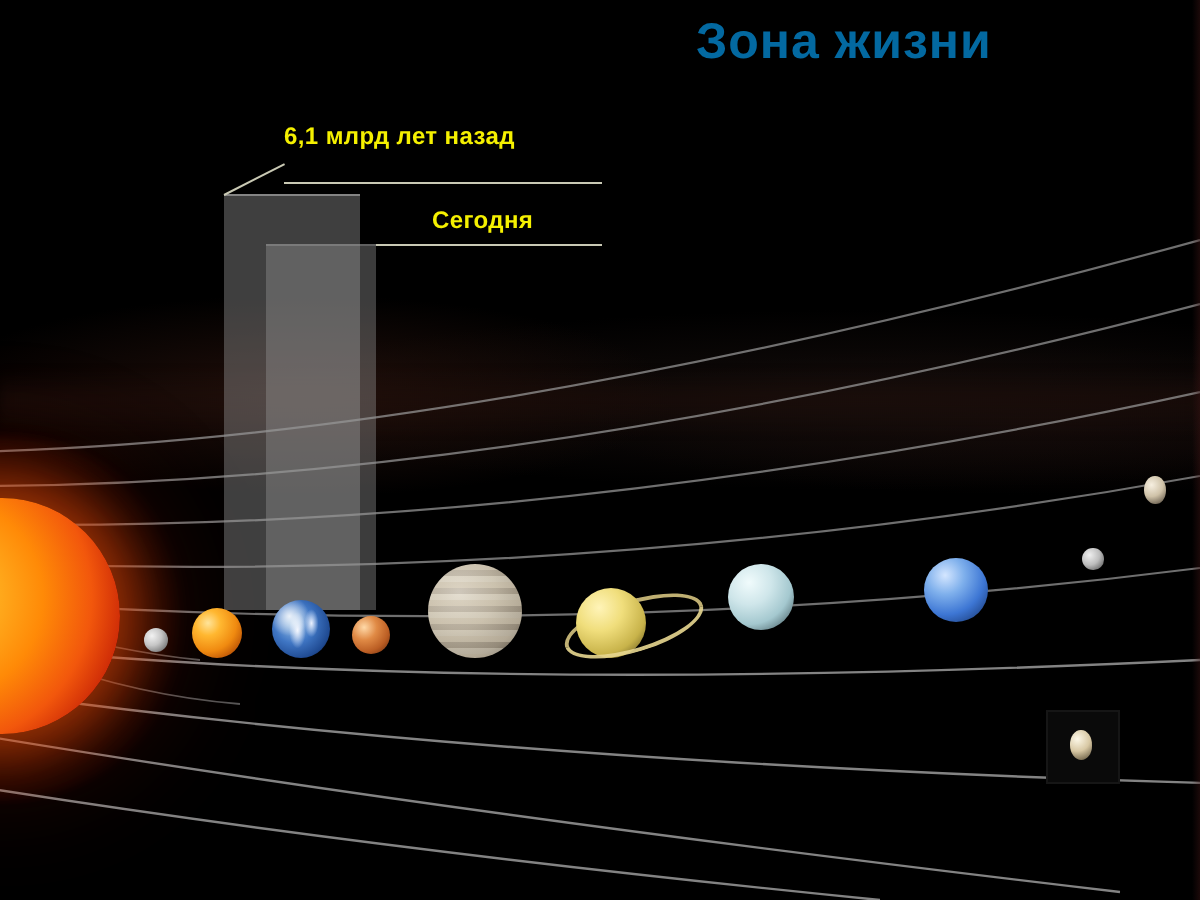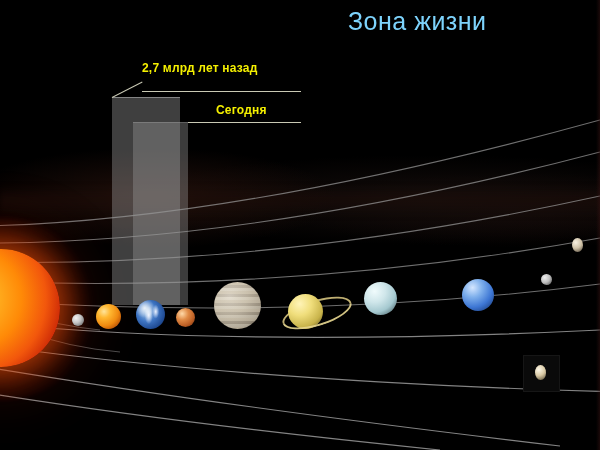--- a/index.html
+++ b/index.html
@@ -110,23 +110,23 @@
   .label {
     position: absolute;
     color: #f5f000;
     font-size: 12px;
     font-weight: bold;
     letter-spacing: 0.2px;
     white-space: nowrap;
   }
   .title {
     position: absolute;
-    color: #7dd3fc;
+    color: #0369a1;
     font-size: 25px;
-    font-weight: normal;
+    font-weight: bold;
     white-space: nowrap;
     letter-spacing: 0.5px;
   }
 
   
   .inset-box {
     position: absolute;
     background: #0a0a0a;
     border: 1px solid #161616;
   }
@@ -167,21 +167,21 @@
   <div class="bar-top-edge" style="left:112px; top:97px; width:68px;"></div>
 
   <div class="bar bar-today" style="left:133px; top:122px; width:55px; height:183px;"></div>
   <div class="bar-top-edge" style="left:133px; top:122px; width:55px; opacity:0.5;"></div>
 
   <div class="leader-diag" style="left:112px; top:97px; width:34px; transform: rotate(-27deg);"></div>
   <div class="leader" style="left:142px; top:91px; width:159px;"></div>
 
   <div class="leader" style="left:188px; top:122px; width:113px;"></div>
 
-  <div class="label" style="left:142px; top:61px;">2,7 млрд лет назад</div>
+  <div class="label" style="left:142px; top:61px;">6,1 млрд лет назад</div>
 
   <div class="label" style="left:216px; top:103px;">Сегодня</div>
 
   <div class="title" style="left:348px; top:7px;">Зона жизни</div>
 
   <div class="planet" style="left:72px; top:314px; width:12px; height:12px;
               background: radial-gradient(circle at 33% 33%, #f2f2f2 0%, #c6c6c6 42%, #8a8a8a 72%, #3b3b3b 100%);"></div>
 
   <div class="planet" style="left:96px; top:304px; width:25px; height:25px;
               background: radial-gradient(circle at 32% 30%, #ffe49a 0%, #ffb730 26%, #f08a10 58%, #b54c04 84%, #4d1c00 100%);"></div>

